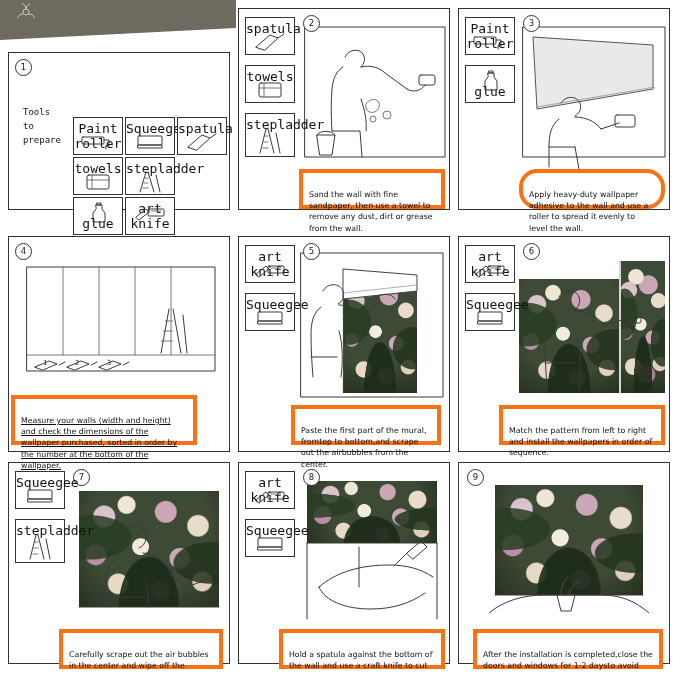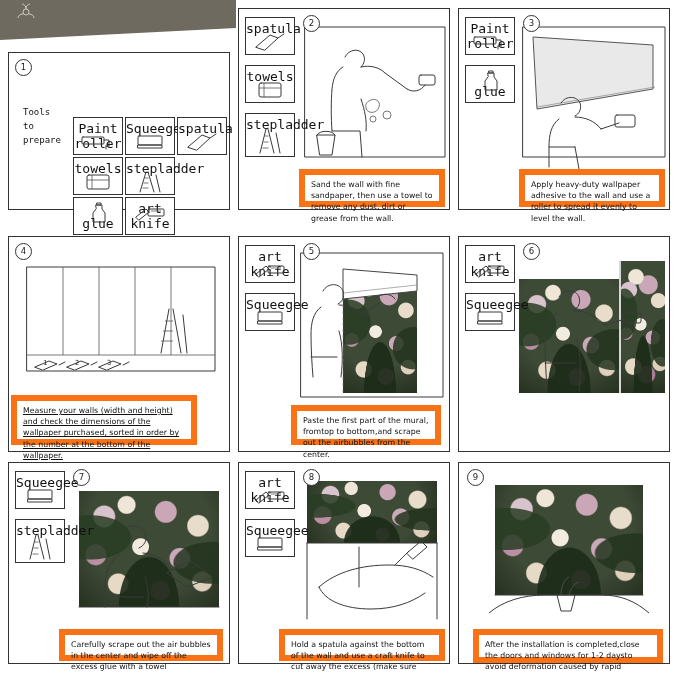--- a/index.html
+++ b/index.html
@@ -13,22 +13,22 @@
   .header-title{position:absolute;left:18px;top:28px;font-size:12.5px;letter-spacing:1.6px;
     color:#ffffff;font-family:"DejaVu Sans Mono",monospace;white-space:nowrap;}
   .header-deco{position:absolute;left:14px;top:2px;width:24px;height:24px;opacity:.75;}
 
   
   .panel{position:absolute;border:1px solid #333;background:#fff;box-sizing:border-box;}
   .num{position:absolute;width:15px;height:15px;border:1px solid #333;border-radius:50%;
     font-size:8.5px;line-height:15px;text-align:center;background:#fff;z-index:6;
     font-family:"DejaVu Sans",sans-serif;}
 
-  .caption{position:absolute;box-sizing:border-box;border:6px solid #f97316;background:#fff;
-    font-size:7.8px;line-height:11.2px;padding:4px 6px;color:#111;z-index:5;}
+  .caption{position:absolute;box-sizing:border-box;border:4px solid #f97316;background:#fff;
+    font-size:7.8px;line-height:11.2px;padding:16px 6px;color:#111;z-index:5;}
 
   
   .chip{position:absolute;box-sizing:border-box;border:1px solid #333;background:#fff;z-index:6;}
   .chip .lab{position:absolute;left:0;right:0;text-align:center;font-size:13px;
     font-family:"DejaVu Sans Mono",monospace;color:#111;}
   .chip.labtop .lab{top:3px;}
   .chip.labbot .lab{bottom:3px;}
   .chip .art{position:absolute;left:0;right:0;}
 
   
@@ -211,21 +211,21 @@
       </svg>
     </div>
     <div class="chip labbot" style="left:6px;top:56px;width:50px;height:38px;">
       <div class="lab">glue</div>
       <svg class="art" style="top:3px;height:23px;" viewBox="0 0 50 23">
         <path class="ln" d="M22 4h6v4l3 4v9h-12v-9l3-4z"></path>
           <path class="ln" d="M23 2h4v2h-4z"></path>
       </svg>
     </div>
 
-    <div class="caption" style="left:60px;top:160px;width:146px;height:38px;">Apply heavy-duty wallpaper adhesive to the wall and use a roller to spread it evenly to level the wall.</div>
+    <div class="caption" style="left:60px;top:160px;width:146px;height:38px;border-radius:18px;">Apply heavy-duty wallpaper adhesive to the wall and use a roller to spread it evenly to level the wall.</div>
   </div>
 
   <div class="panel" style="left:8px;top:236px;width:222px;height:216px;">
     <div class="num" style="left:6px;top:6px;">4</div>
 
     <svg style="position:absolute;left:10px;top:22px;width:202px;height:124px;" viewBox="0 0 202 124">
       <path class="ln" d="M8 8h188v104H8z" fill="#fff"></path>
       <path class="ln2" d="M44 8v88M80 8v88M116 8v88M152 8v88"></path>
       <path class="ln2" d="M8 96h188"></path>
 
@@ -323,20 +323,21 @@
       </svg>
     </div>
     <div class="chip labtop" style="left:6px;top:56px;width:50px;height:38px;">
       <div class="lab">Squeegee</div>
       <svg class="art" style="top:13px;height:22px;" viewBox="0 0 50 22">
         <rect class="ln" x="12" y="5" width="24" height="9" rx="1"></rect>
           <rect class="ln" x="12" y="14" width="24" height="3"></rect>
       </svg>
     </div>
 
+    <div class="caption" style="left:40px;top:168px;width:166px;height:32px;">Match the pattern from left to right and install the wallpapers in order of sequence.</div>
   </div>
 
   <div class="panel" style="left:8px;top:462px;width:222px;height:202px;">
     <div class="num" style="left:64px;top:6px;">7</div>
 
     <div style="position:absolute;left:60px;top:14px;width:156px;height:148px;overflow:hidden;">
       <div class="mural" style="left:10px;top:14px;width:140px;height:116px;position:absolute;"></div>
       <svg style="position:absolute;left:0;top:0;width:156px;height:148px;" viewBox="0 0 156 148">
         <path class="ln" d="M10 130h140"></path>
 

